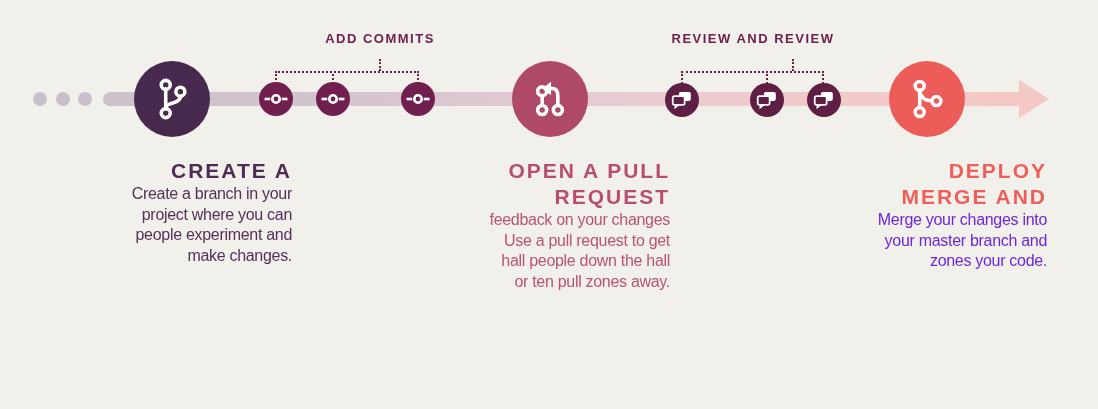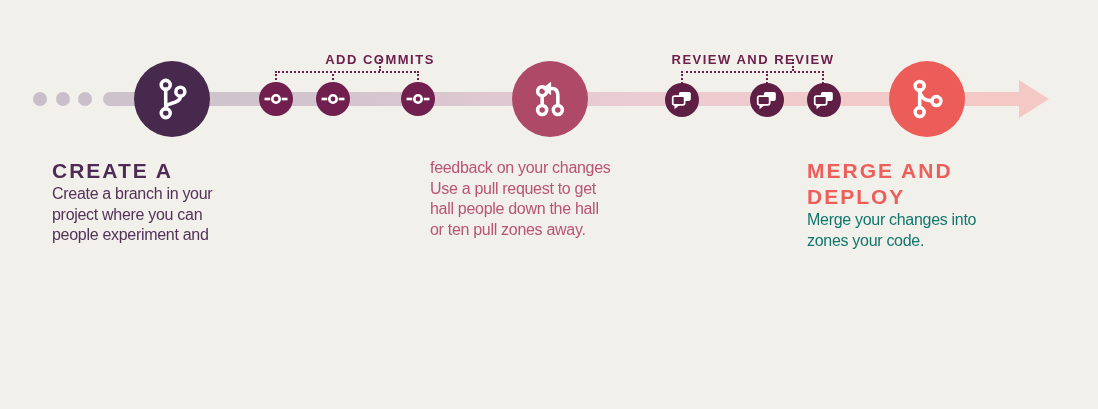--- a/index.html
+++ b/index.html
@@ -46,40 +46,40 @@
   .conn-h{position:absolute;top:71px;height:0;border-top:2px dotted #6d204c;}
   .conn-h.add{left:275px;width:144px;}
   .conn-h.discuss{left:681px;width:143px;}
   .stub{position:absolute;top:74px;height:10px;width:0;border-left:2px dotted #6d204c;}
   .stub.s1{left:275px}.stub.s2{left:332px}.stub.s3{left:417px}
   .stub.s4{left:681px}.stub.s5{left:766px}.stub.s6{left:822px}
   .label-stub{position:absolute;top:59px;height:12px;width:0;border-left:2px dotted #6d204c;}
   .label-stub.add{left:379px}
   .label-stub.discuss{left:792px}
   .annotation-label{
-    position:absolute;top:52px;transform:translateX(-50%);
+    position:absolute;top:31px;transform:translateX(-50%);
     font-size:13px;font-weight:bold;letter-spacing:1.5px;white-space:nowrap;
     color:#6d204c;
   }
   .annotation-label.add{left:380px}
   .annotation-label.discuss{left:753px}
 
   
-  .step-text{position:absolute;top:158px;width:240px;text-align:left;}
+  .step-text{position:absolute;top:158px;width:240px;text-align:right;}
   .step-text.t1{left:52px}
   .step-text.t2{left:430px}
   .step-text.t3{left:807px}
   .heading{font-size:21px;font-weight:bold;letter-spacing:2px;line-height:26px;}
   .t1 .heading{color:#4d2b54}
   .t2 .heading{color:#b84d72}
   .t3 .heading{color:#ee5e5b}
   .body-copy{font-size:16px;line-height:20.5px;letter-spacing:-0.3px;}
   .t1 .body-copy{color:#533159}
   .t2 .body-copy{color:#b85474}
-  .t3 .body-copy{color:#0f766e}
+  .t3 .body-copy{color:#6d28d9}
 
   svg{display:block;}
 </style>
 </head>
 <body>
 
 <div class="canvas">
 
   <div class="pre-dot d1"></div>
   <div class="pre-dot d2"></div>
@@ -196,36 +196,42 @@
   </div>
 
   <div class="step-text t1">
     <div class="heading">
       <div>CREATE A</div>
     </div>
     <div class="body-copy">
       <div>Create a branch in your</div>
       <div>project where you can</div>
       <div>people experiment and</div>
+      <div>make changes.</div>
     </div>
   </div>
 
   <div class="step-text t2">
+    <div class="heading">
+      <div>OPEN A PULL</div>
+      <div>REQUEST</div>
+    </div>
     <div class="body-copy">
       <div>feedback on your changes</div>
       <div>Use a pull request to get</div>
       <div>hall people down the hall</div>
       <div>or ten pull zones away.</div>
     </div>
   </div>
 
   <div class="step-text t3">
     <div class="heading">
+      <div>DEPLOY</div>
       <div>MERGE AND</div>
-      <div>DEPLOY</div>
     </div>
     <div class="body-copy">
       <div>Merge your changes into</div>
+      <div>your master branch and</div>
       <div>zones your code.</div>
     </div>
   </div>
 
 </div>
 
 </body></html>

